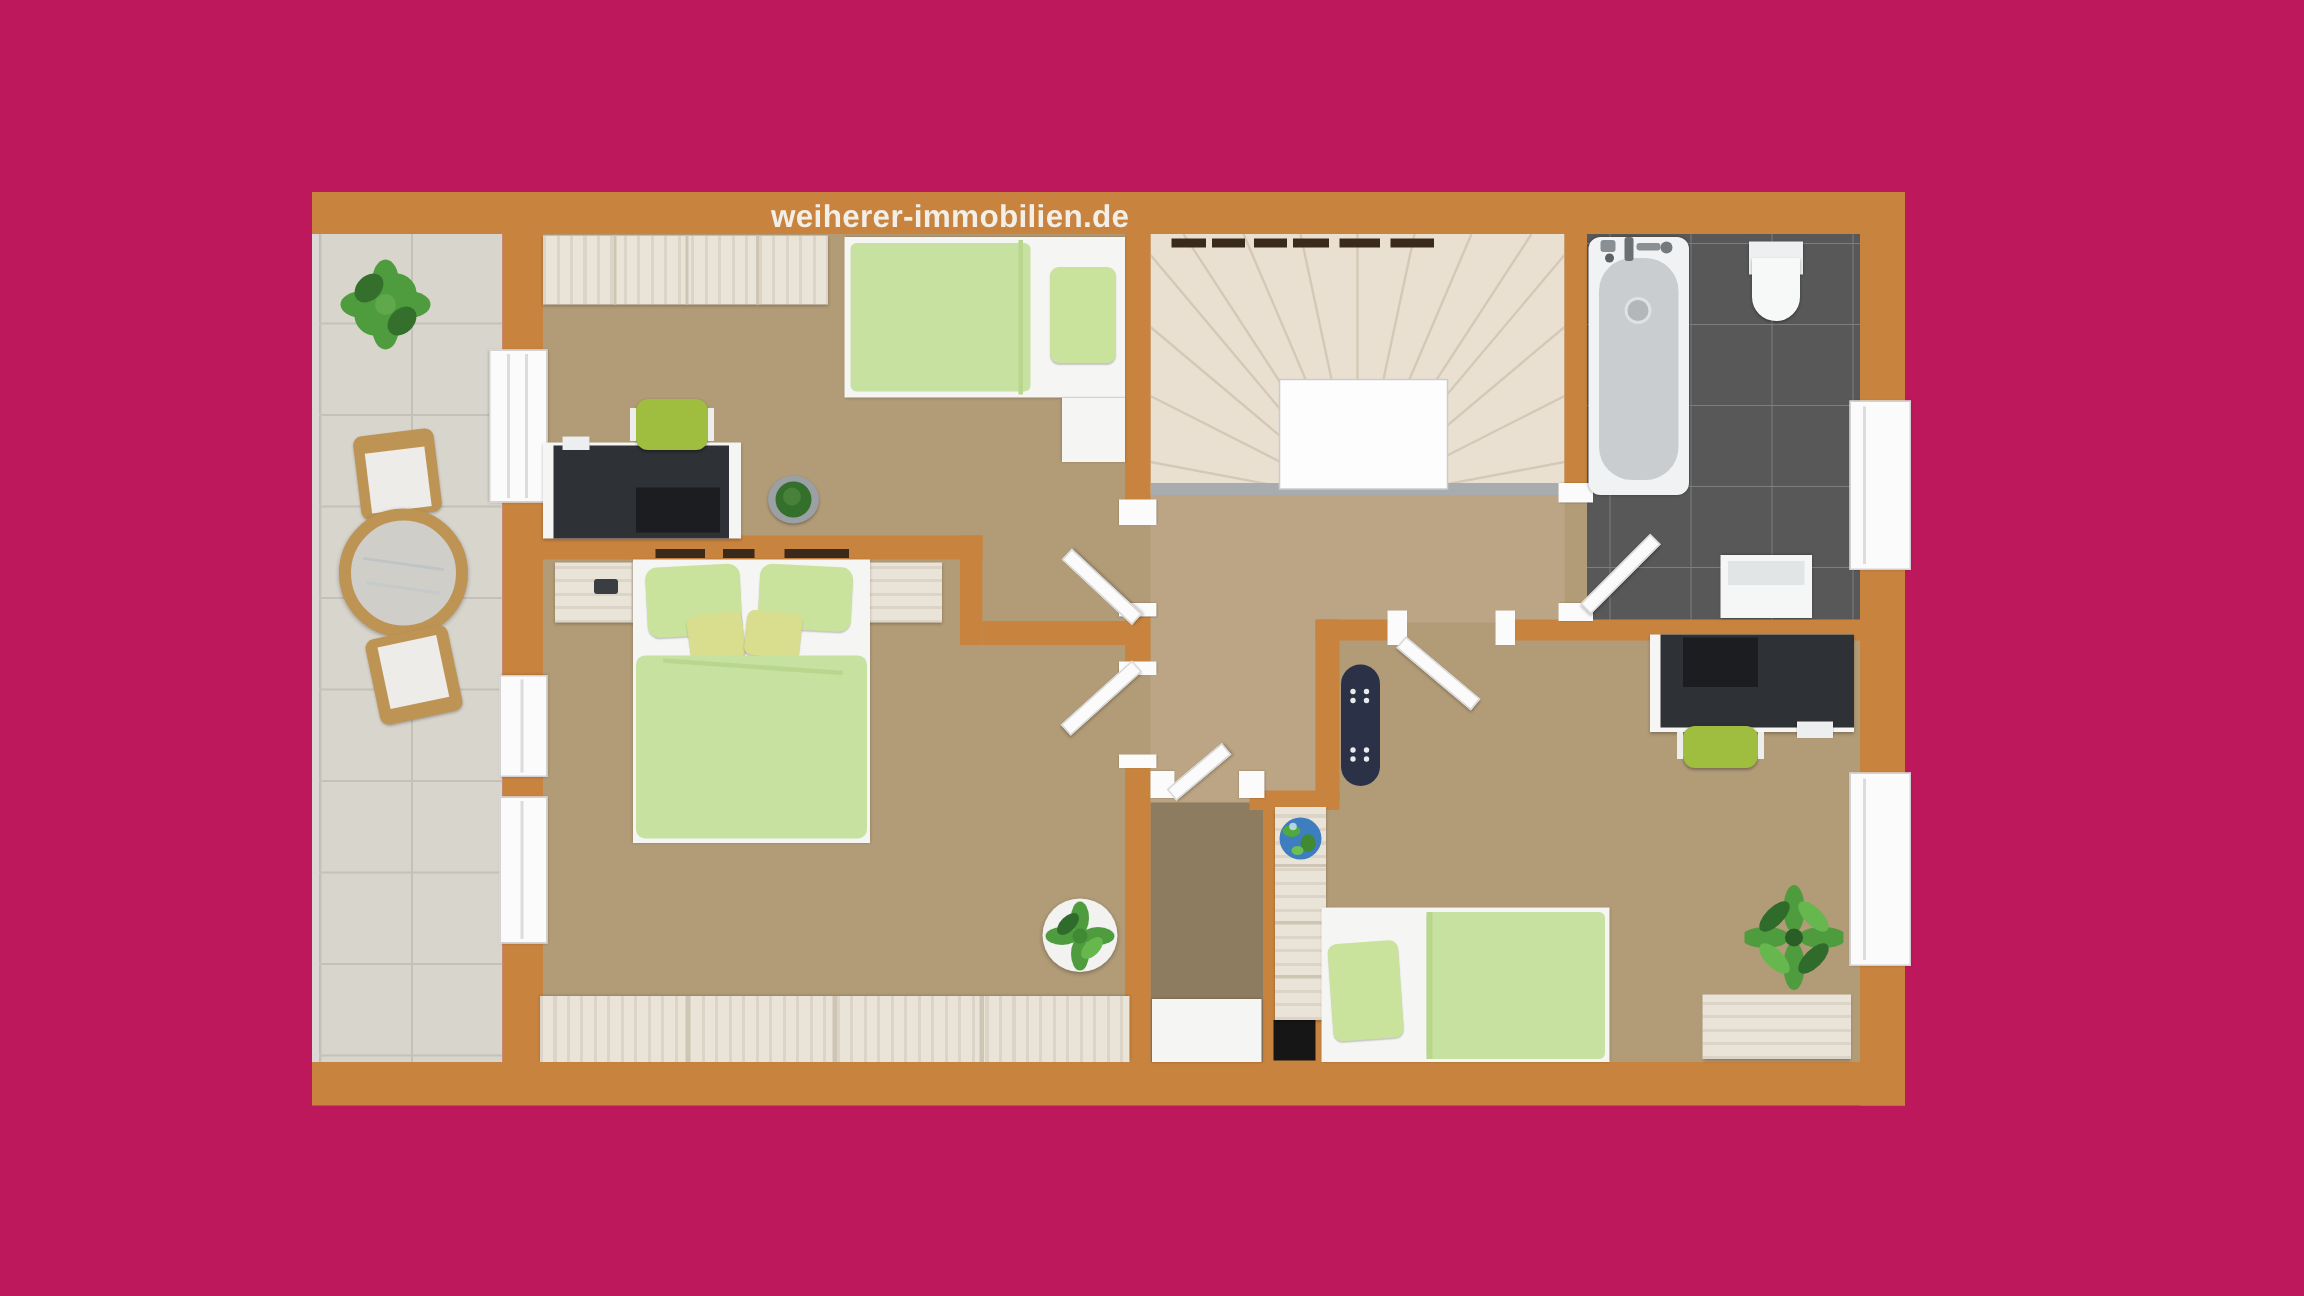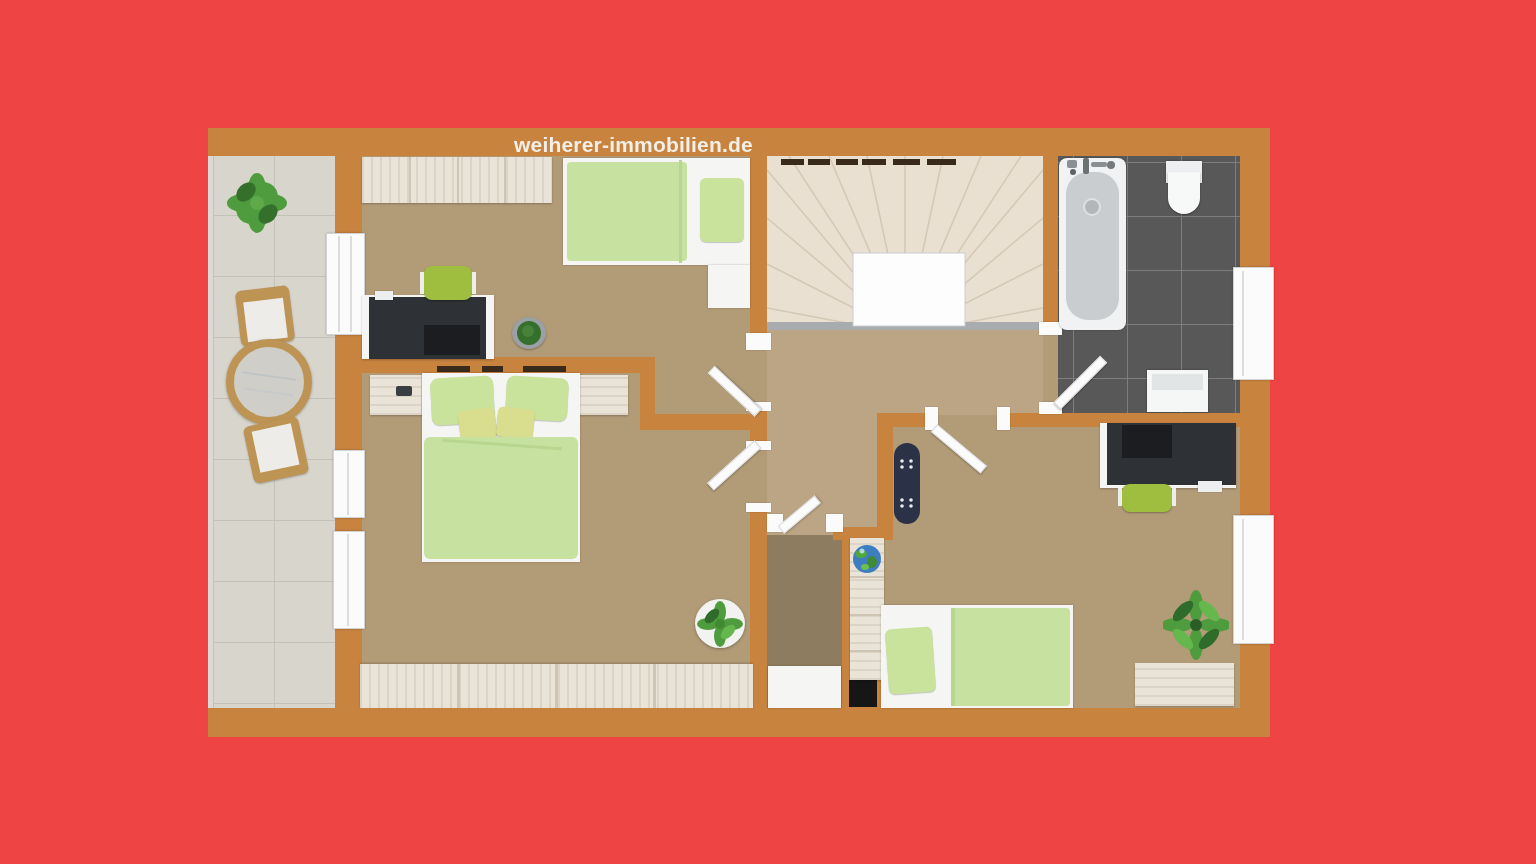--- a/index.html
+++ b/index.html
@@ -1,17 +1,17 @@
 <!DOCTYPE html>
 <html style="--wall: #C8833E; --floor_room: #B29B77; --floor_hall: #BCA584; --floor_closet: #8E7C60; --balcony_tile: #D8D5CD; --balcony_grout: #C4C1B9; --stairs_bg: #EAE0D2; --stairs_line: #D5C8B6; --landing_white: #FDFDFD; --stringer: #A9ACAE; --bath_tile: #585858; --bath_grout: #7E7E7E; --wood: #E9E3D8; --wood_seam: #CEC5B5; --white_furniture: #F5F5F4; --green_duvet: #C7E2A0; --green_pillow: #C9E39D; --yellow_pillow: #D9DD8E; --green_chair: #9FBE3F; --desk_dark: #2E3135; --laptop_dark: #1B1D20; --skateboard_navy: #2B3147; --rattan: #BE9455; --glass: #D0CEC8; --plant: #4E9C3E; --plant_dark: #356F2C; --pot_gray: #9BA0A4; --pot_white: #F2F2F1; --globe_blue: #3E7DC0; --chimney: #161616; --frame_white: #FBFBFB; --watermark_text: #F2EFE8; --tub_inner: #C9CDCF; --dark_dash: #3A2A1B;"><head>
 <meta charset="utf-8">
 <style>
   html,body{margin:0;padding:0;background:#fff;width:1536px;height:864px;overflow:hidden;
     font-family:"Liberation Sans",sans-serif;}
-  #stage{position:absolute;left:0;top:0;width:1536px;height:864px;background:#ef4444;}
+  #stage{position:absolute;left:0;top:0;width:1536px;height:864px;background:#be185d;}
   .abs{position:absolute;}
   .wall{position:absolute;background:var(--wall,#C8833E);}
   .frame{position:absolute;background:var(--frame_white,#FBFBFB);box-shadow:0 0 1px rgba(0,0,0,.35);}
   .leaf{position:absolute;background:var(--frame_white,#FBFBFB);border:1px solid #d8d8d8;
     box-shadow:1px 1px 2px rgba(0,0,0,.25);}
   .window{position:absolute;background:var(--frame_white,#FBFBFB);border:1px solid #d2d2d2;
     box-shadow:0 0 2px rgba(0,0,0,.25);}
   .wood{background:var(--wood,#E9E3D8);
     background-image:repeating-linear-gradient(0deg,rgba(180,168,146,.25) 0 2px,transparent 2px 9px);}
   .woodv{background:var(--wood,#E9E3D8);

